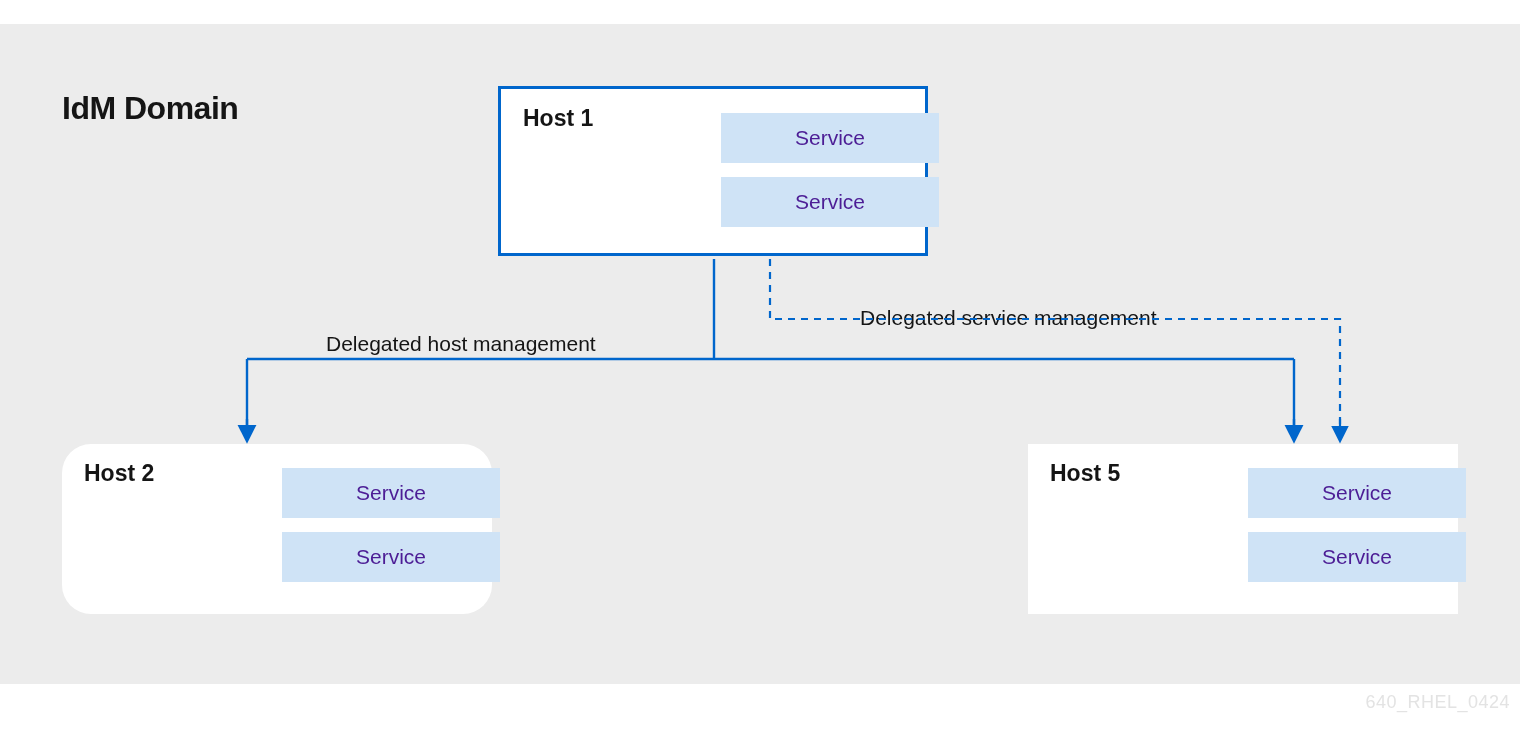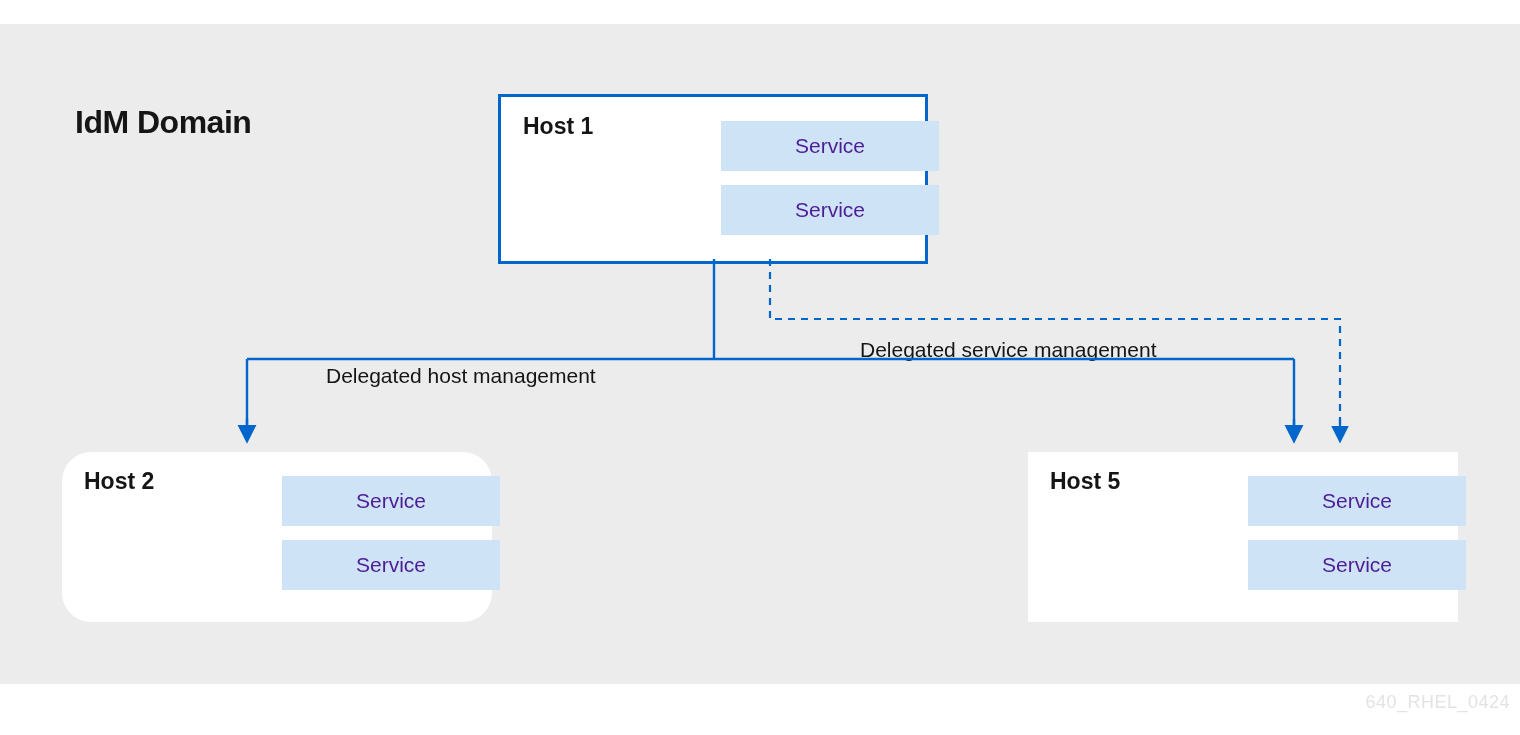--- a/index.html
+++ b/index.html
@@ -23,21 +23,20 @@
     font-weight: 700;
     font-size: 32px;
     color: #151515;
     letter-spacing: -0.5px;
   }
   .host-box {
     position: absolute;
     background: #fff;
     width: 430px;
     height: 170px;
-    margin-top: 8px;
   }
   .host-box.bordered {
     border: 3px solid #06c;
   }
   .host-label {
     position: absolute;
     top: 16px;
     left: 22px;
     font-weight: 700;
     font-size: 23px;
@@ -52,21 +51,20 @@
     display: flex;
     align-items: center;
     justify-content: center;
     font-size: 21px;
     color: #4c1d95;
   }
   .conn-label {
     position: absolute;
     font-size: 21px;
     color: #151515;
-    margin-top: 32px;
   }
   .watermark {
     position: absolute;
     right: 10px;
     bottom: 22px;
     font-size: 18px;
     color: #e3e3e3;
     letter-spacing: 0.5px;
   }
   svg.connectors {
@@ -75,21 +73,21 @@
     width: 1520px;
     height: 660px;
     pointer-events: none;
   }
 </style>
 </head>
 <body>
 
 <div class="canvas">
 
-  <div class="title" style="top:80px; left:62px;margin-left:13px;">IdM Domain</div>
+  <div class="title" style="top:66px; left:62px;">IdM Domain</div>
 
   <div class="host-box bordered" style="top:62px; left:498px;">
     <div class="host-label">Host 1</div>
     <div class="svc-box" style="top:24px;">Service</div>
     <div class="svc-box" style="top:88px;">Service</div>
   </div>
 
   <div class="host-box" style="top:420px; left:62px;border-radius:29px;">
     <div class="host-label">Host 2</div>
     <div class="svc-box" style="top:24px;">Service</div>

